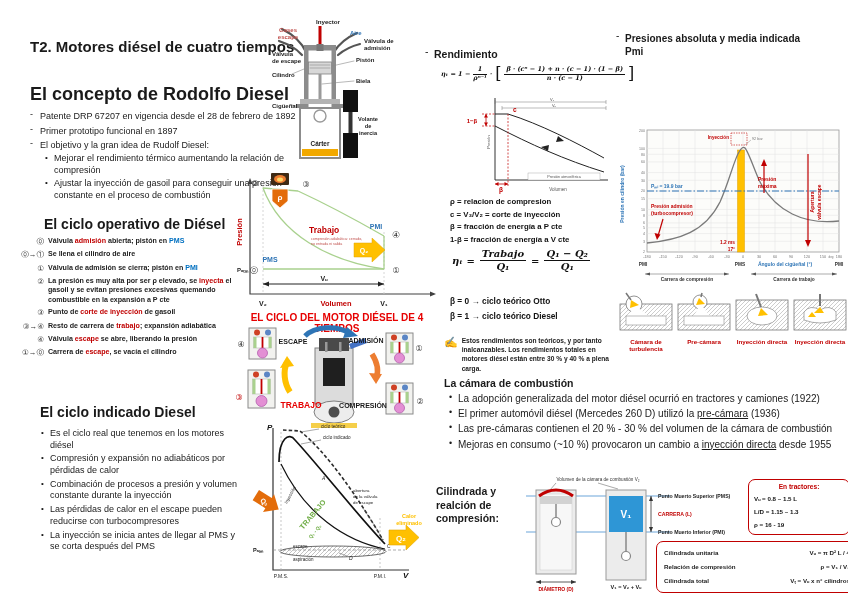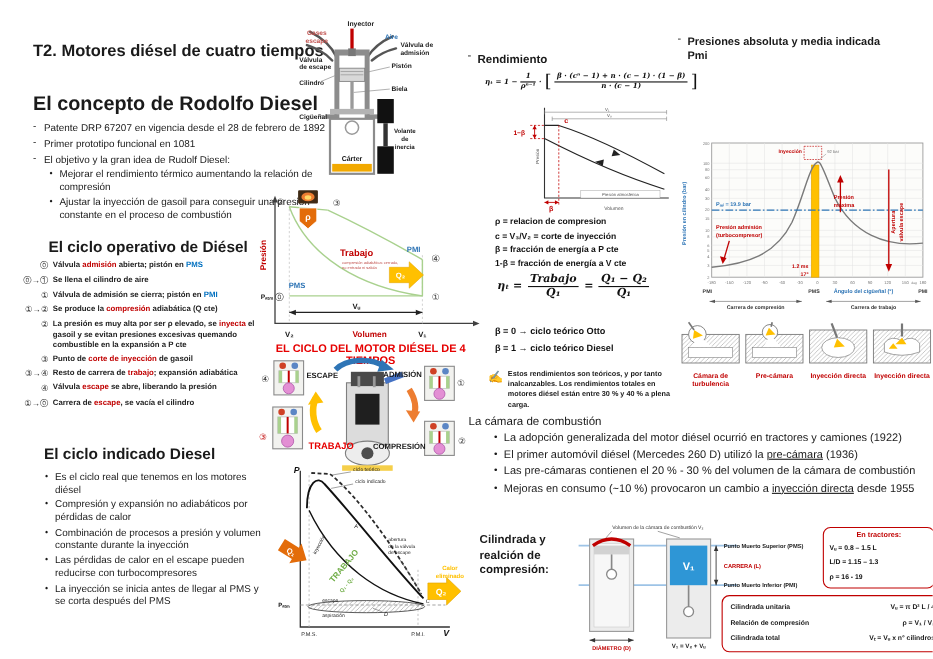--- a/index.html
+++ b/index.html
@@ -36,45 +36,41 @@
 </style>
 </head>
 <body>
 
 <div id="canvas">
 
   <div class="abs h1" style="left:30px;top:38px;width:300px">T2. Motores diésel de cuatro tiempos</div>
   <div class="abs h2" style="left:30px;top:84px">El concepto de Rodolfo Diesel</div>
   <div class="abs dashes" style="left:30px;top:111px;width:282px;font-size:9px;line-height:1.3">
     <div>Patente DRP 67207 en vigencia desde el 28 de febrero de 1892</div>
-    <div>Primer prototipo funcional en 1081</div>
+    <div>Primer prototipo funcional en 1897</div>
     <div>El objetivo y la gran idea de Rudolf Diesel:</div>
   </div>
   <div class="abs dots" style="left:44px;top:153px;width:260px;font-size:9px;line-height:1.3">
     <div>Mejorar el rendimiento térmico aumentando la relación de compresión</div>
     <div>Ajustar la inyección de gasoil para conseguir una presión constante en el proceso de combustión</div>
   </div>
 
   <div class="abs h3" style="left:44px;top:216px">El ciclo operativo de Diésel</div>
   <div class="abs steps" style="left:8px;top:237px;width:240px">
     <div class="step">
         <span class="badge">⓪</span>
         <span class="stext"><span>Válvula </span><span class="red">admisión</span><span> abierta; pistón en </span><span class="blue">PMS</span></span>
       </div>
     <div class="step">
         <span class="badge">⓪→①</span>
         <span class="stext"><span>Se llena el cilindro de aire</span></span>
       </div>
     <div class="step">
         <span class="badge">①</span>
         <span class="stext"><span>Válvula de admisión se cierra; pistón en </span><span class="blue">PMI</span></span>
-      </div>
-    <div class="step">
-        <span class="badge">①→②</span>
-        <span class="stext"><span>Se produce la </span><span class="red">compresión</span><span> adiabática (Q cte)</span></span>
       </div>
     <div class="step">
         <span class="badge">②</span>
         <span class="stext"><span>La presión es muy alta por ser ρ elevado, se </span><span class="red">inyecta</span><span> el gasoil y se evitan presiones excesivas quemando combustible en la expansión a P cte</span></span>
       </div>
     <div class="step">
         <span class="badge">③</span>
         <span class="stext"><span>Punto de </span><span class="red">corte de inyección</span><span> de gasoil</span></span>
       </div>
     <div class="step">
@@ -375,21 +371,21 @@
   </div>
   <div class="abs" style="left:450px;top:294px;font-size:8.3px;font-weight:bold;line-height:15px;color:#111">
     <div>β = 0   →   ciclo teórico Otto</div>
     <div>β = 1   →   ciclo teórico Diesel</div>
   </div>
   <div class="abs notebox" style="left:444px;top:336px;width:178px">
     <span style="font-size:11px">✍</span>
     <span style="font-size:6.6px;font-weight:bold;line-height:1.4;color:#1a1a1a">Estos rendimientos son teóricos, y por tanto inalcanzables. Los rendimientos totales en motores diésel están entre 30 % y 40 % a plena carga.</span>
   </div>
 
-  <div class="abs" style="left:426px;top:377px;font-size:10.5px;font-weight:normal">La cámara de combustión</div>
+  <div class="abs" style="left:444px;top:377px;font-size:10.5px;font-weight:bold">La cámara de combustión</div>
   <div class="abs dots" style="left:448px;top:392px;width:392px;font-size:10px;line-height:1.32">
     <div><span>La adopción generalizada del motor diésel ocurrió en tractores y camiones (1922)</span></div>
     <div><span>El primer automóvil diésel (Mercedes 260 D) utilizó la </span><span class="u">pre-cámara</span><span> (1936)</span></div>
     <div><span>Las pre-cámaras contienen el 20 % - 30 % del volumen de la cámara de combustión</span></div>
     <div><span>Mejoras en consumo (~10 %) provocaron un cambio a </span><span class="u">inyección directa</span><span> desde 1955</span></div>
   </div>
 
   <div class="abs" style="left:436px;top:485px;width:84px;font-size:10.5px;font-weight:bold;line-height:1.3">Cilindrada y realción de compresión:</div>
   <svg style="left:518px;top:474px" width="228" height="122" viewBox="0 0 228 122">
     <g stroke="#555" stroke-width="0.5" fill="none">

